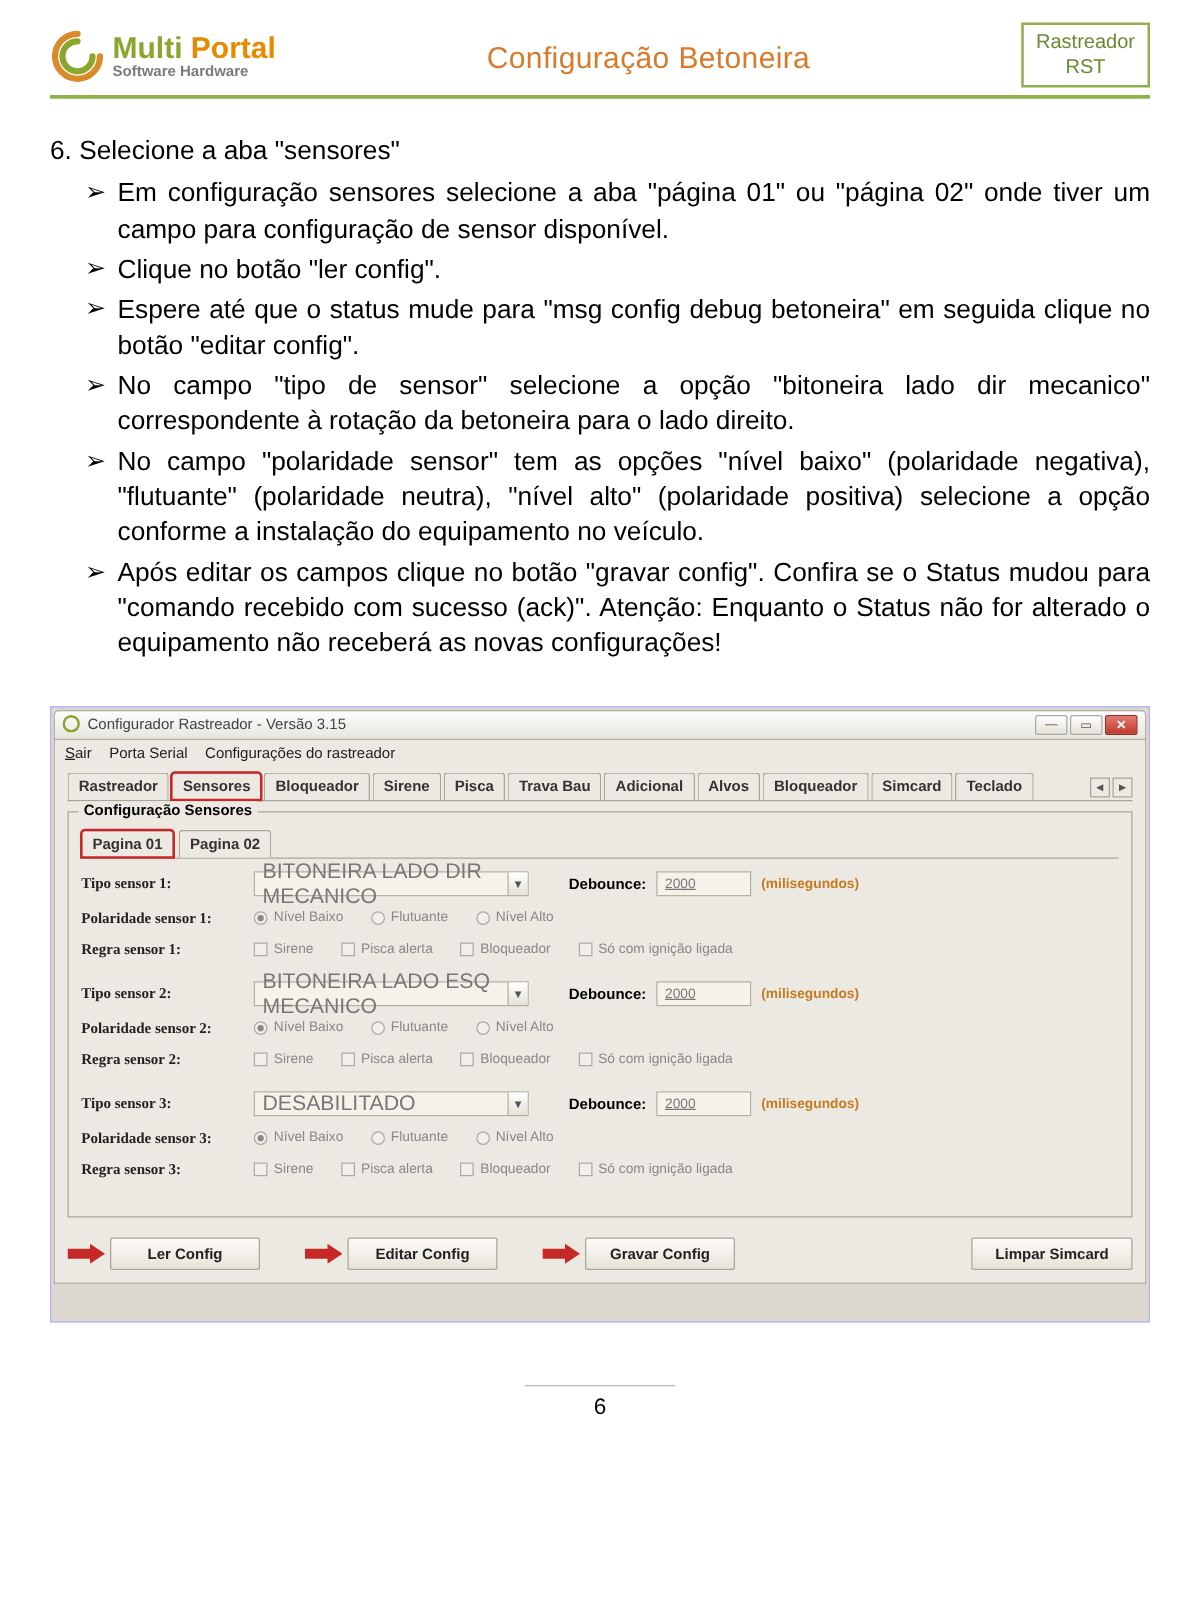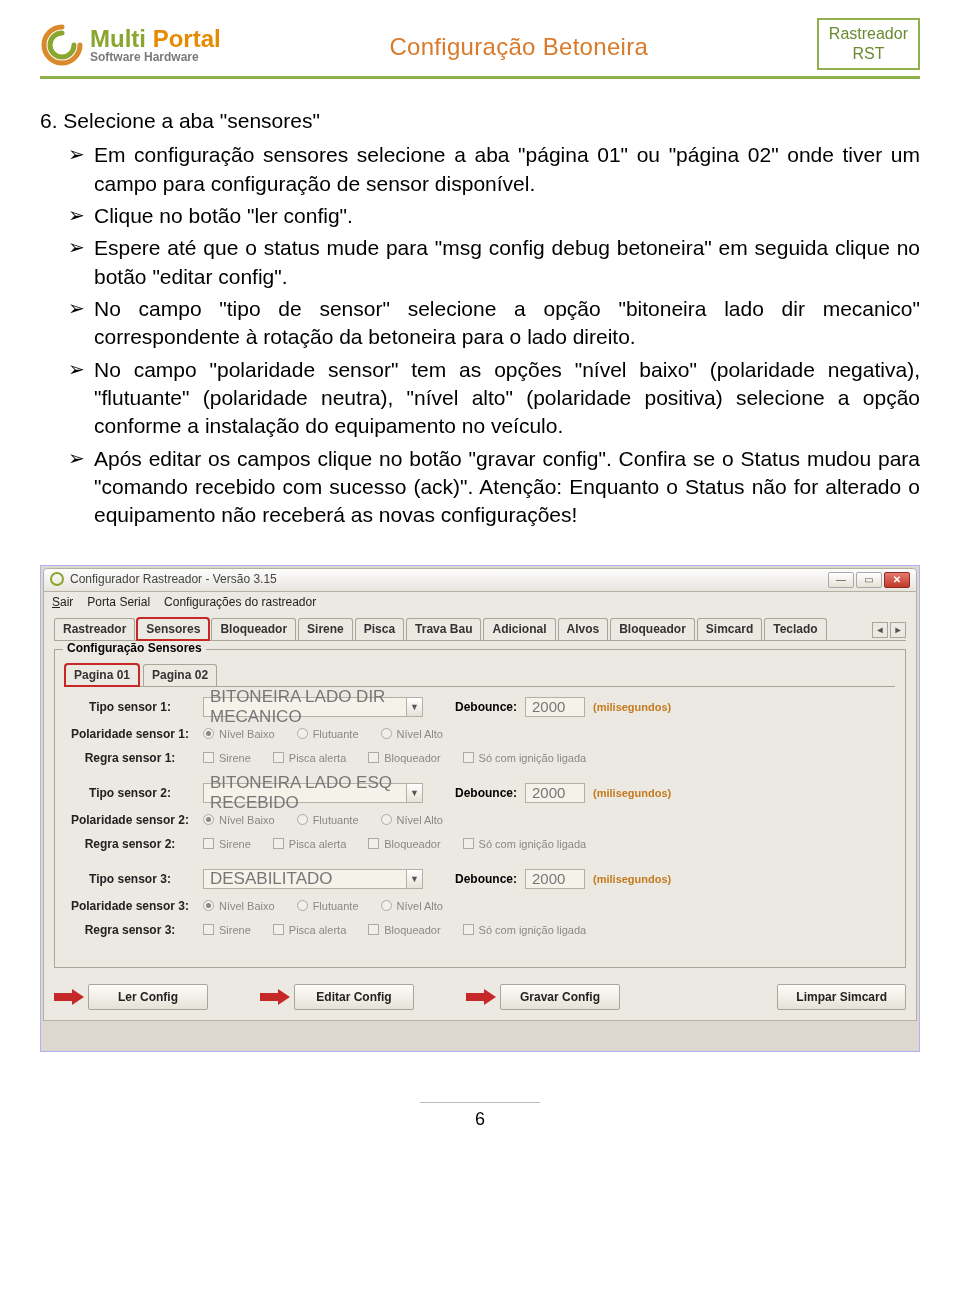--- a/index.html
+++ b/index.html
@@ -40,33 +40,33 @@
   .tabs-main { display: flex; align-items: flex-end; gap: 0; font-size: 12px; font-weight: bold; border-bottom: 1px solid #a9a599; position: relative; }
   .tab { padding: 3px 8px 4px 8px; border: 1px solid #a9a599; border-bottom: none; background: #ece9e2; margin-right: 2px; border-radius: 3px 3px 0 0; color: #333; }
   .tab.hl { outline: 2px solid #c62828; outline-offset: -1px; }
   .tab-scroll { margin-left: auto; display: flex; align-items: center; gap: 2px; padding-bottom: 2px; }
   .tab-arrow { width: 16px; height: 16px; border: 1px solid #a9a599; background: #ece9e2; display: flex; align-items: center; justify-content: center; font-size: 10px; color: #555; }
   .groupbox { border: 1px solid #a9a599; margin-top: 8px; padding: 8px 10px 12px 10px; position: relative; }
   .groupbox > .legend { position: absolute; top: -9px; left: 8px; background: #ece9e2; padding: 0 4px; font-size: 12px; font-weight: bold; }
   .subtabs { display: flex; gap: 2px; margin: 6px 0 10px 0; font-size: 12px; font-weight: bold; border-bottom: 1px solid #a9a599; }
   .sensor-block { margin-bottom: 18px; }
   .row { display: flex; align-items: center; gap: 8px; margin-bottom: 10px; font-size: 12px; }
-  .lbl { width: 130px; text-align: center; font-weight: bold; color: #222; }
+  .lbl { width: 130px; text-align: left; font-weight: bold; color: #222; font-family: Liberation Serif, serif; }
   .combo { display: flex; align-items: center; border: 1px solid #b5b0a4; background: #f5f2ea; height: 20px; color: #777; width: 220px; }
   .combo .txt { flex: 1; padding: 0 6px; font-size: 17px; }
   .combo .dd { width: 16px; height: 100%; border-left: 1px solid #b5b0a4; display: flex; align-items: center; justify-content: center; font-size: 9px; color: #555; background: linear-gradient(#fff,#e6e2d8); }
   .deb-lbl { font-weight: bold; margin-left: 24px; }
-  .num-input { border: 1px solid #b5b0a4; background: #f5f2ea; height: 20px; width: 60px; padding: 0 6px; color: #777; font-size: 15px; display: flex; align-items: center; }
+  .num-input { border: 1px solid #b5b0a4; background: #f5f2ea; height: 20px; width: 76px; padding: 0 6px; color: #777; font-size: 11px; display: flex; align-items: center; text-decoration: underline; }
   .unit { color: #c47a1f; font-weight: bold; font-size: 11px; }
   .radio-set, .check-set { display: flex; gap: 22px; color: #888; font-size: 11px; align-items: center; }
   .radio, .chk { display: flex; align-items: center; gap: 5px; }
   .r-dot { width: 11px; height: 11px; border: 1px solid #aaa; border-radius: 50%; background: #f2efe8; display: flex; align-items: center; justify-content: center; }
   .r-dot.sel::after { content: ''; width: 5px; height: 5px; background: #888; border-radius: 50%; display: block; }
   .c-box { width: 11px; height: 11px; border: 1px solid #aaa; background: #f2efe8; }
-  .btn-row { display: flex; gap: 52px; align-items: center; margin-top: 16px; font-size: 12px; font-weight: bold; }
+  .btn-row { display: flex; gap: 36px; align-items: center; margin-top: 16px; font-size: 12px; font-weight: bold; }
   .btn-row .cell { display: flex; align-items: center; gap: 4px; }
   .winbtn { border: 1px solid #a9a599; background: linear-gradient(#fdfcf8,#e6e2d8); padding: 5px 18px; border-radius: 2px; color: #222; min-width: 120px; text-align: center; }
   .arrow-right { display: inline-flex; width: 30px; height: 16px; }
   .footer { text-align: center; margin-top: 50px; font-size: 18px; border-top: 1px solid #bbb; padding-top: 6px; width: 120px; margin-left: auto; margin-right: auto; }
   .brand-green { color: #8aa62f; }
 </style>
 </head>
 <body>
 
 <div class="page">
@@ -202,21 +202,21 @@
                   <span>Só com ignição ligada</span>
                 </div>
             </div>
           </div>
         </div>
 
         <div class="sensor-block">
           <div class="row">
             <span class="lbl"><span>Tipo sensor</span> <span>2</span>:</span>
             <div class="combo">
-              <span class="txt">BITONEIRA LADO ESQ RECEBIDO</span>
+              <span class="txt">BITONEIRA LADO ESQ MECANICO</span>
               <span class="dd">▼</span>
             </div>
             <span class="deb-lbl">Debounce:</span>
             <div class="num-input">2000</div>
             <span class="unit">(milisegundos)</span>
           </div>
           <div class="row">
             <span class="lbl"><span>Polaridade sensor</span> <span>2</span>:</span>
             <div class="radio-set">
               <div class="radio">

